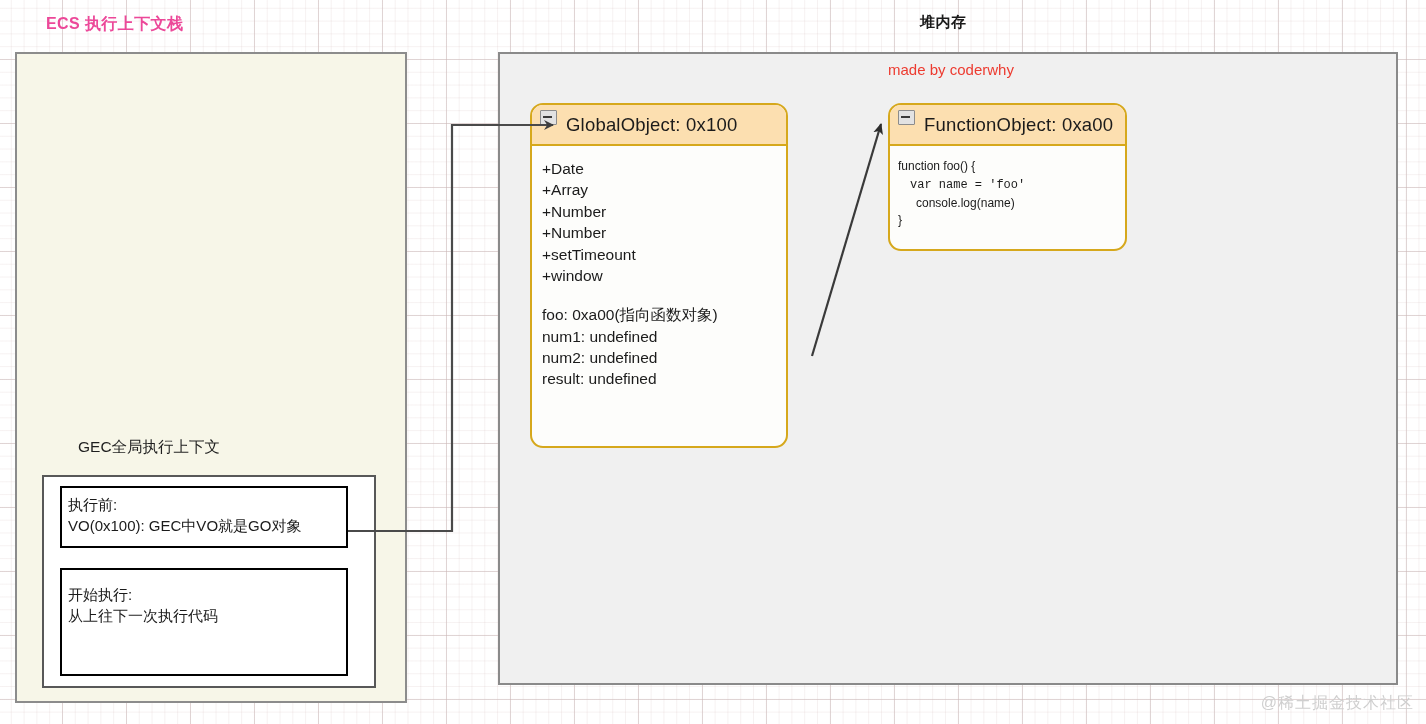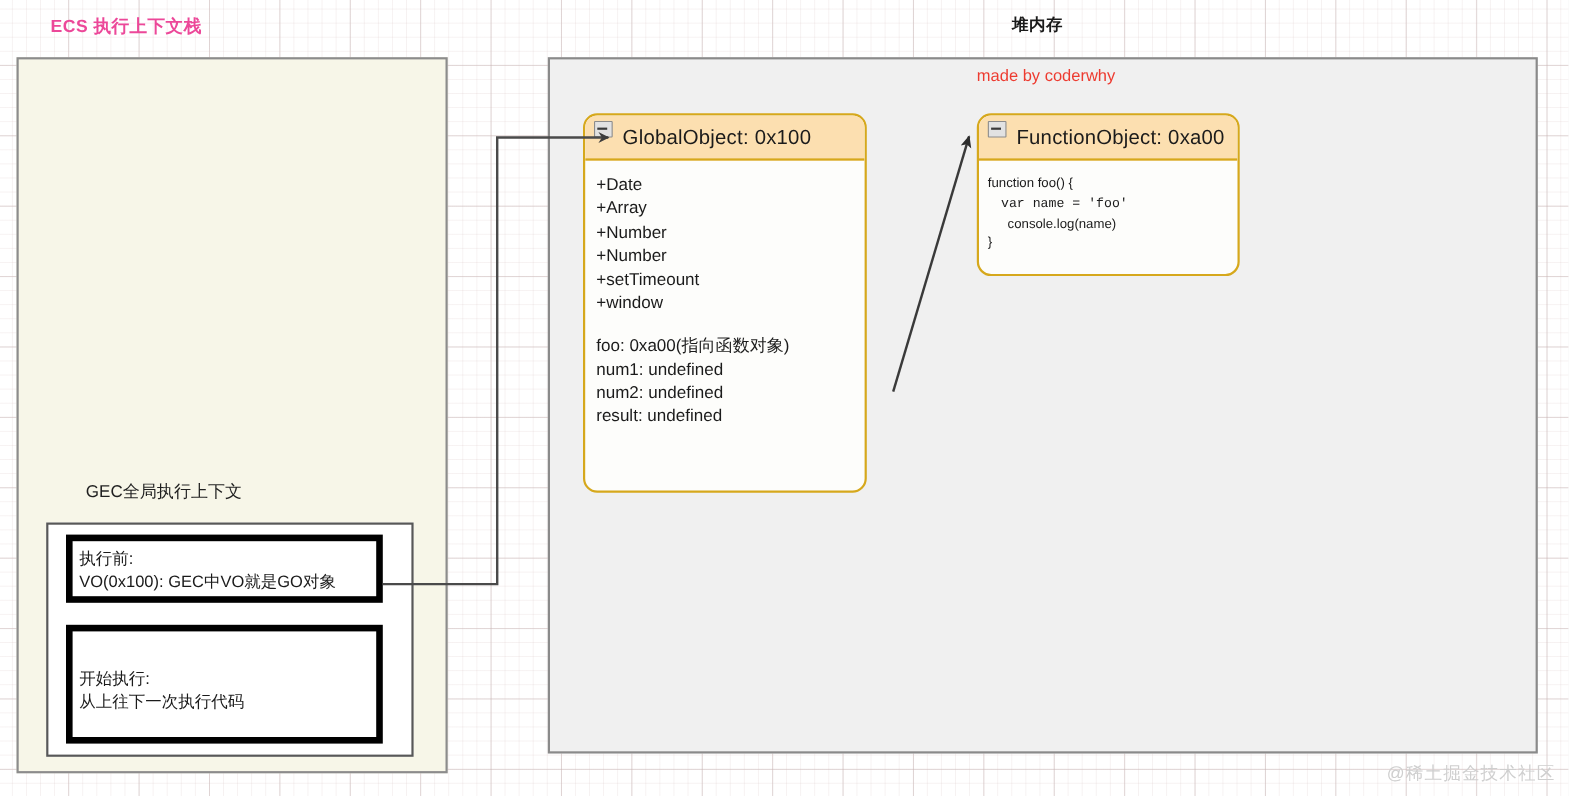--- a/index.html
+++ b/index.html
@@ -54,25 +54,25 @@
   
   #gec-label{
     position:absolute;left:78px;top:437px;
     font-size:15.5px;color:#1f1f1f;white-space:nowrap;
   }
   #gec-frame{
     position:absolute;left:42px;top:475px;width:334px;height:213px;
     background:#ffffff;border:2px solid #585858;box-sizing:border-box;
   }
   .inner-box{
-    position:absolute;background:#ffffff;border:6px solid #000000;box-sizing:border-box;
+    position:absolute;background:#ffffff;border:2px solid #000000;box-sizing:border-box;
     font-size:15px;color:#1b1b1b;line-height:1.42;
   }
   #box-before{left:60px;top:486px;width:288px;height:62px;padding:6px 4px 0 6px;}
-  #box-start{left:60px;top:568px;width:288px;height:108px;padding:33px 4px 0 6px;}
+  #box-start{left:60px;top:568px;width:288px;height:108px;padding:14px 4px 0 6px;}
   .inner-box .ln{display:block;white-space:nowrap;}
 
   
   .uml{
     position:absolute;box-sizing:border-box;
     border:2.5px solid #d6a81c;border-radius:13px;
     background:#fdfdfb;overflow:hidden;
   }
   .uml-head{
     background:#fcdfb0;border-bottom:2.5px solid #d6a81c;

